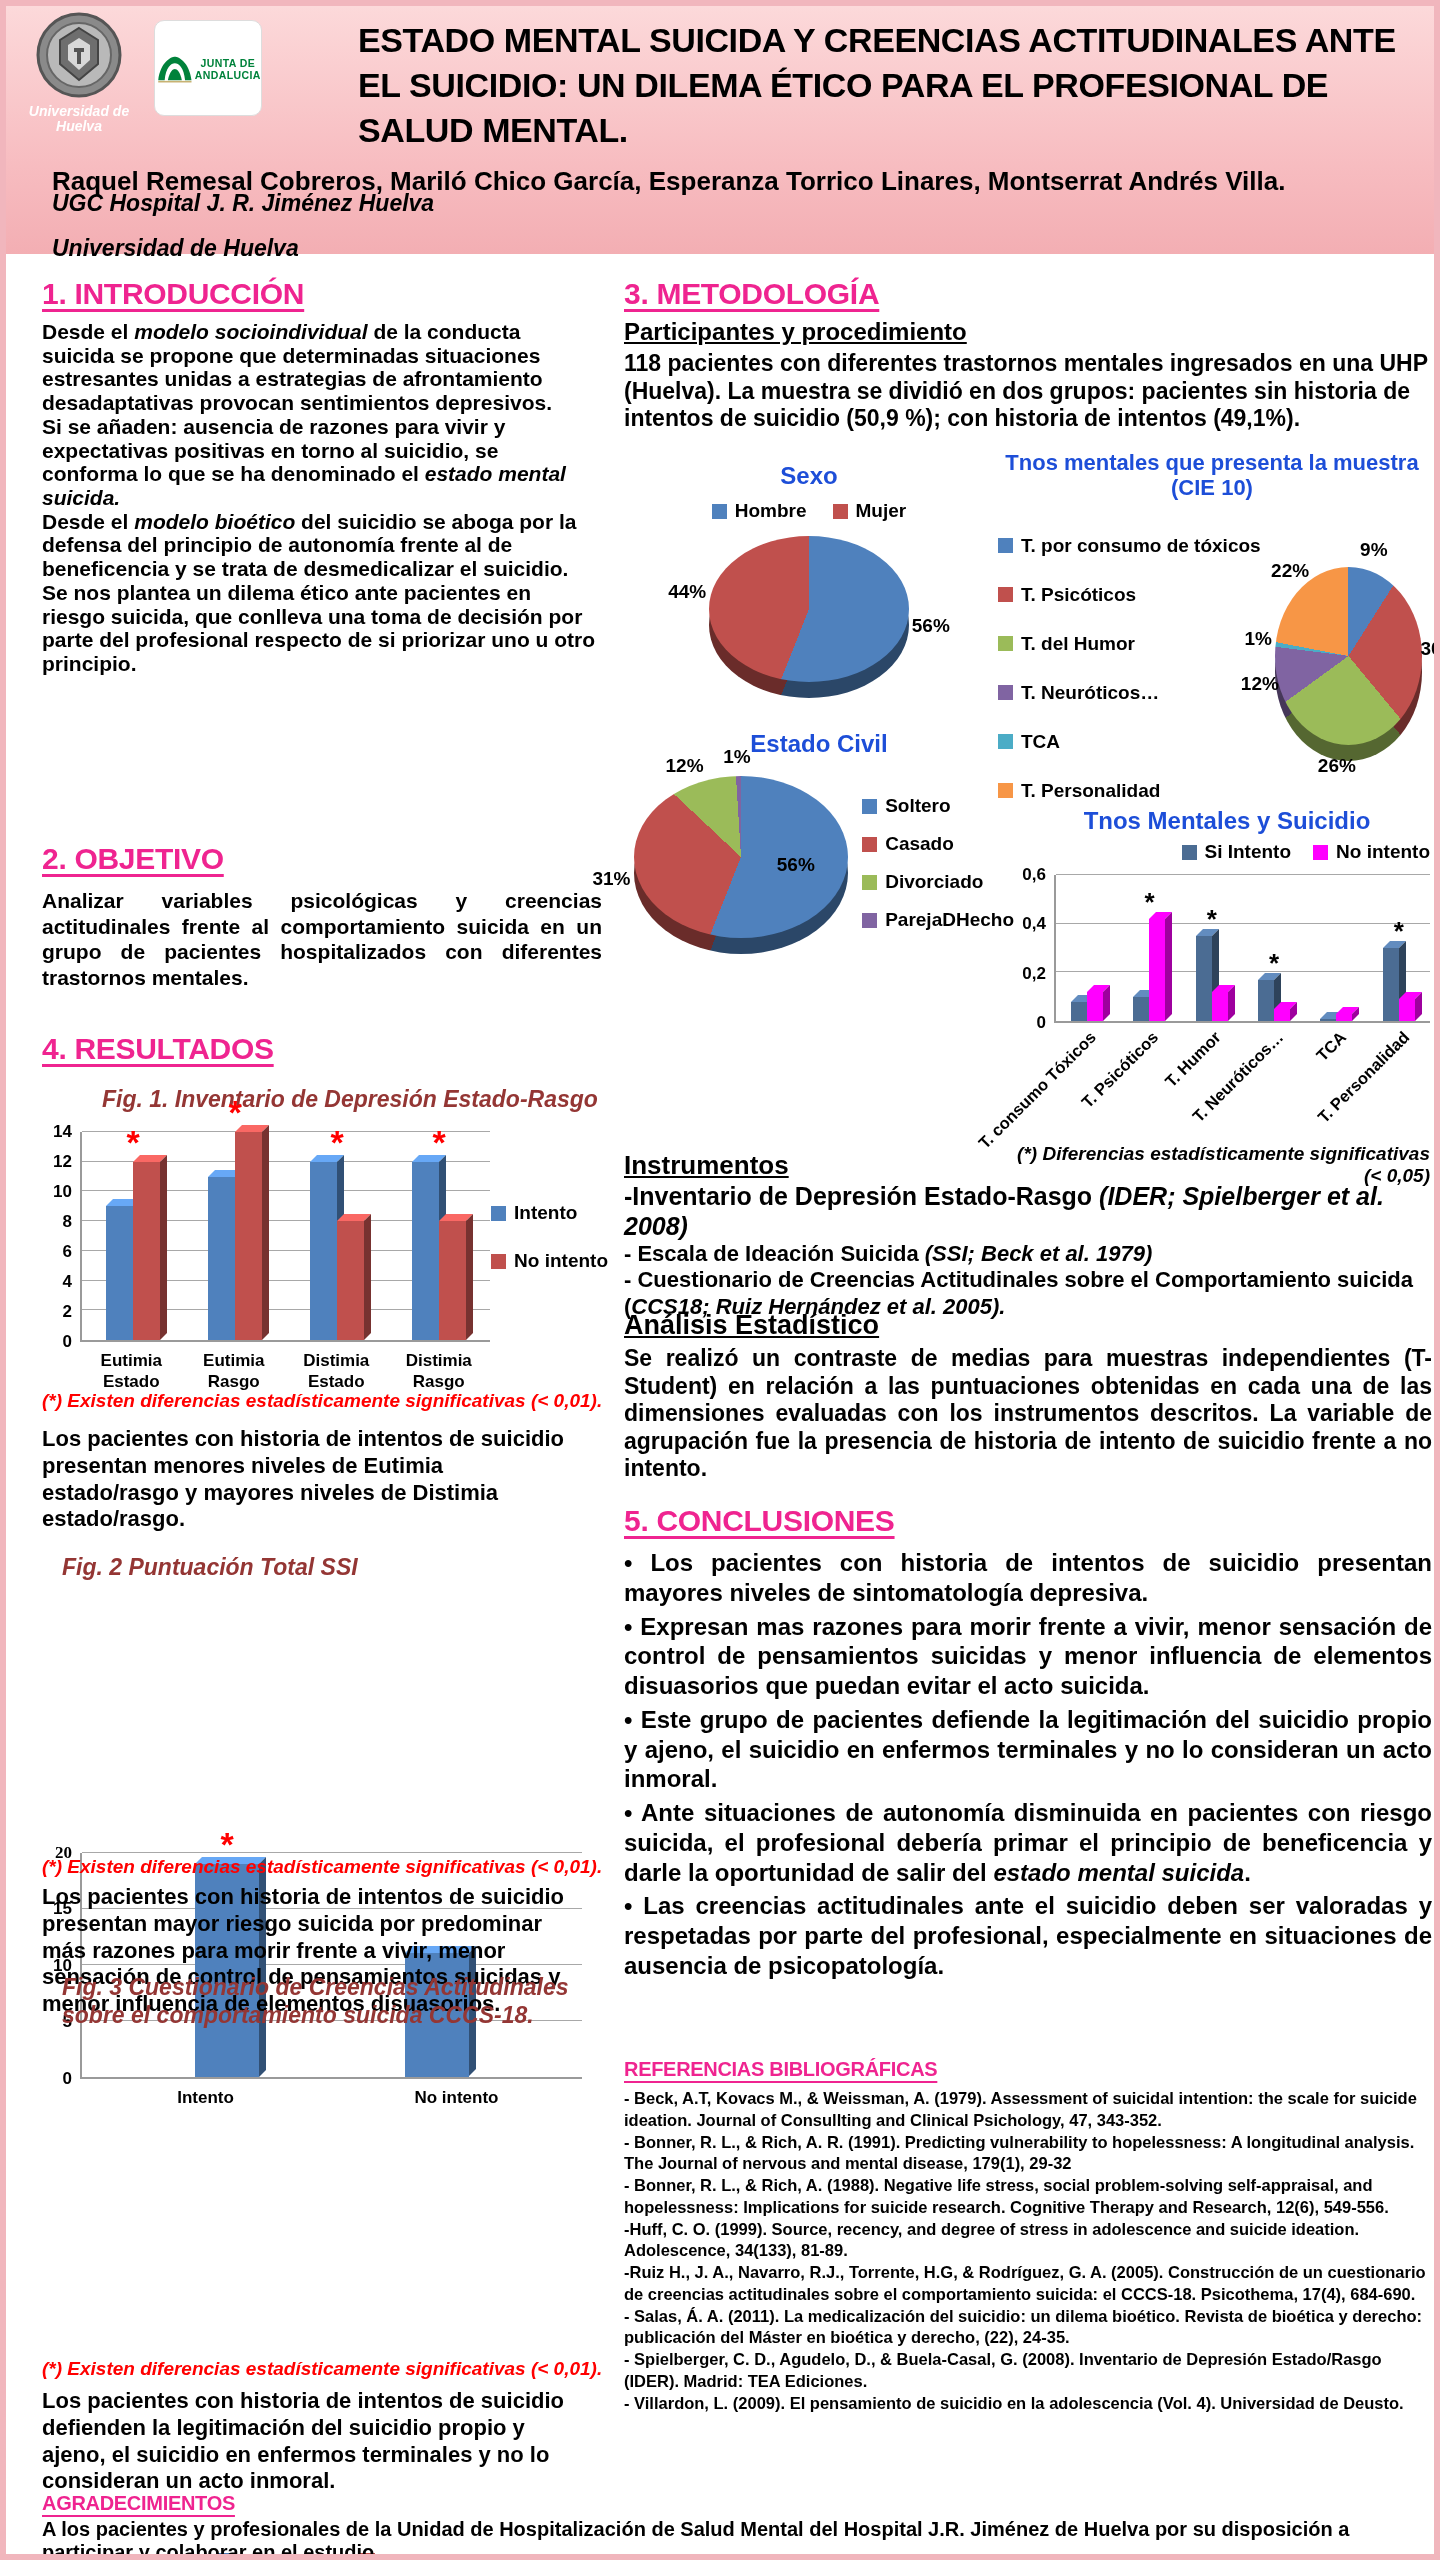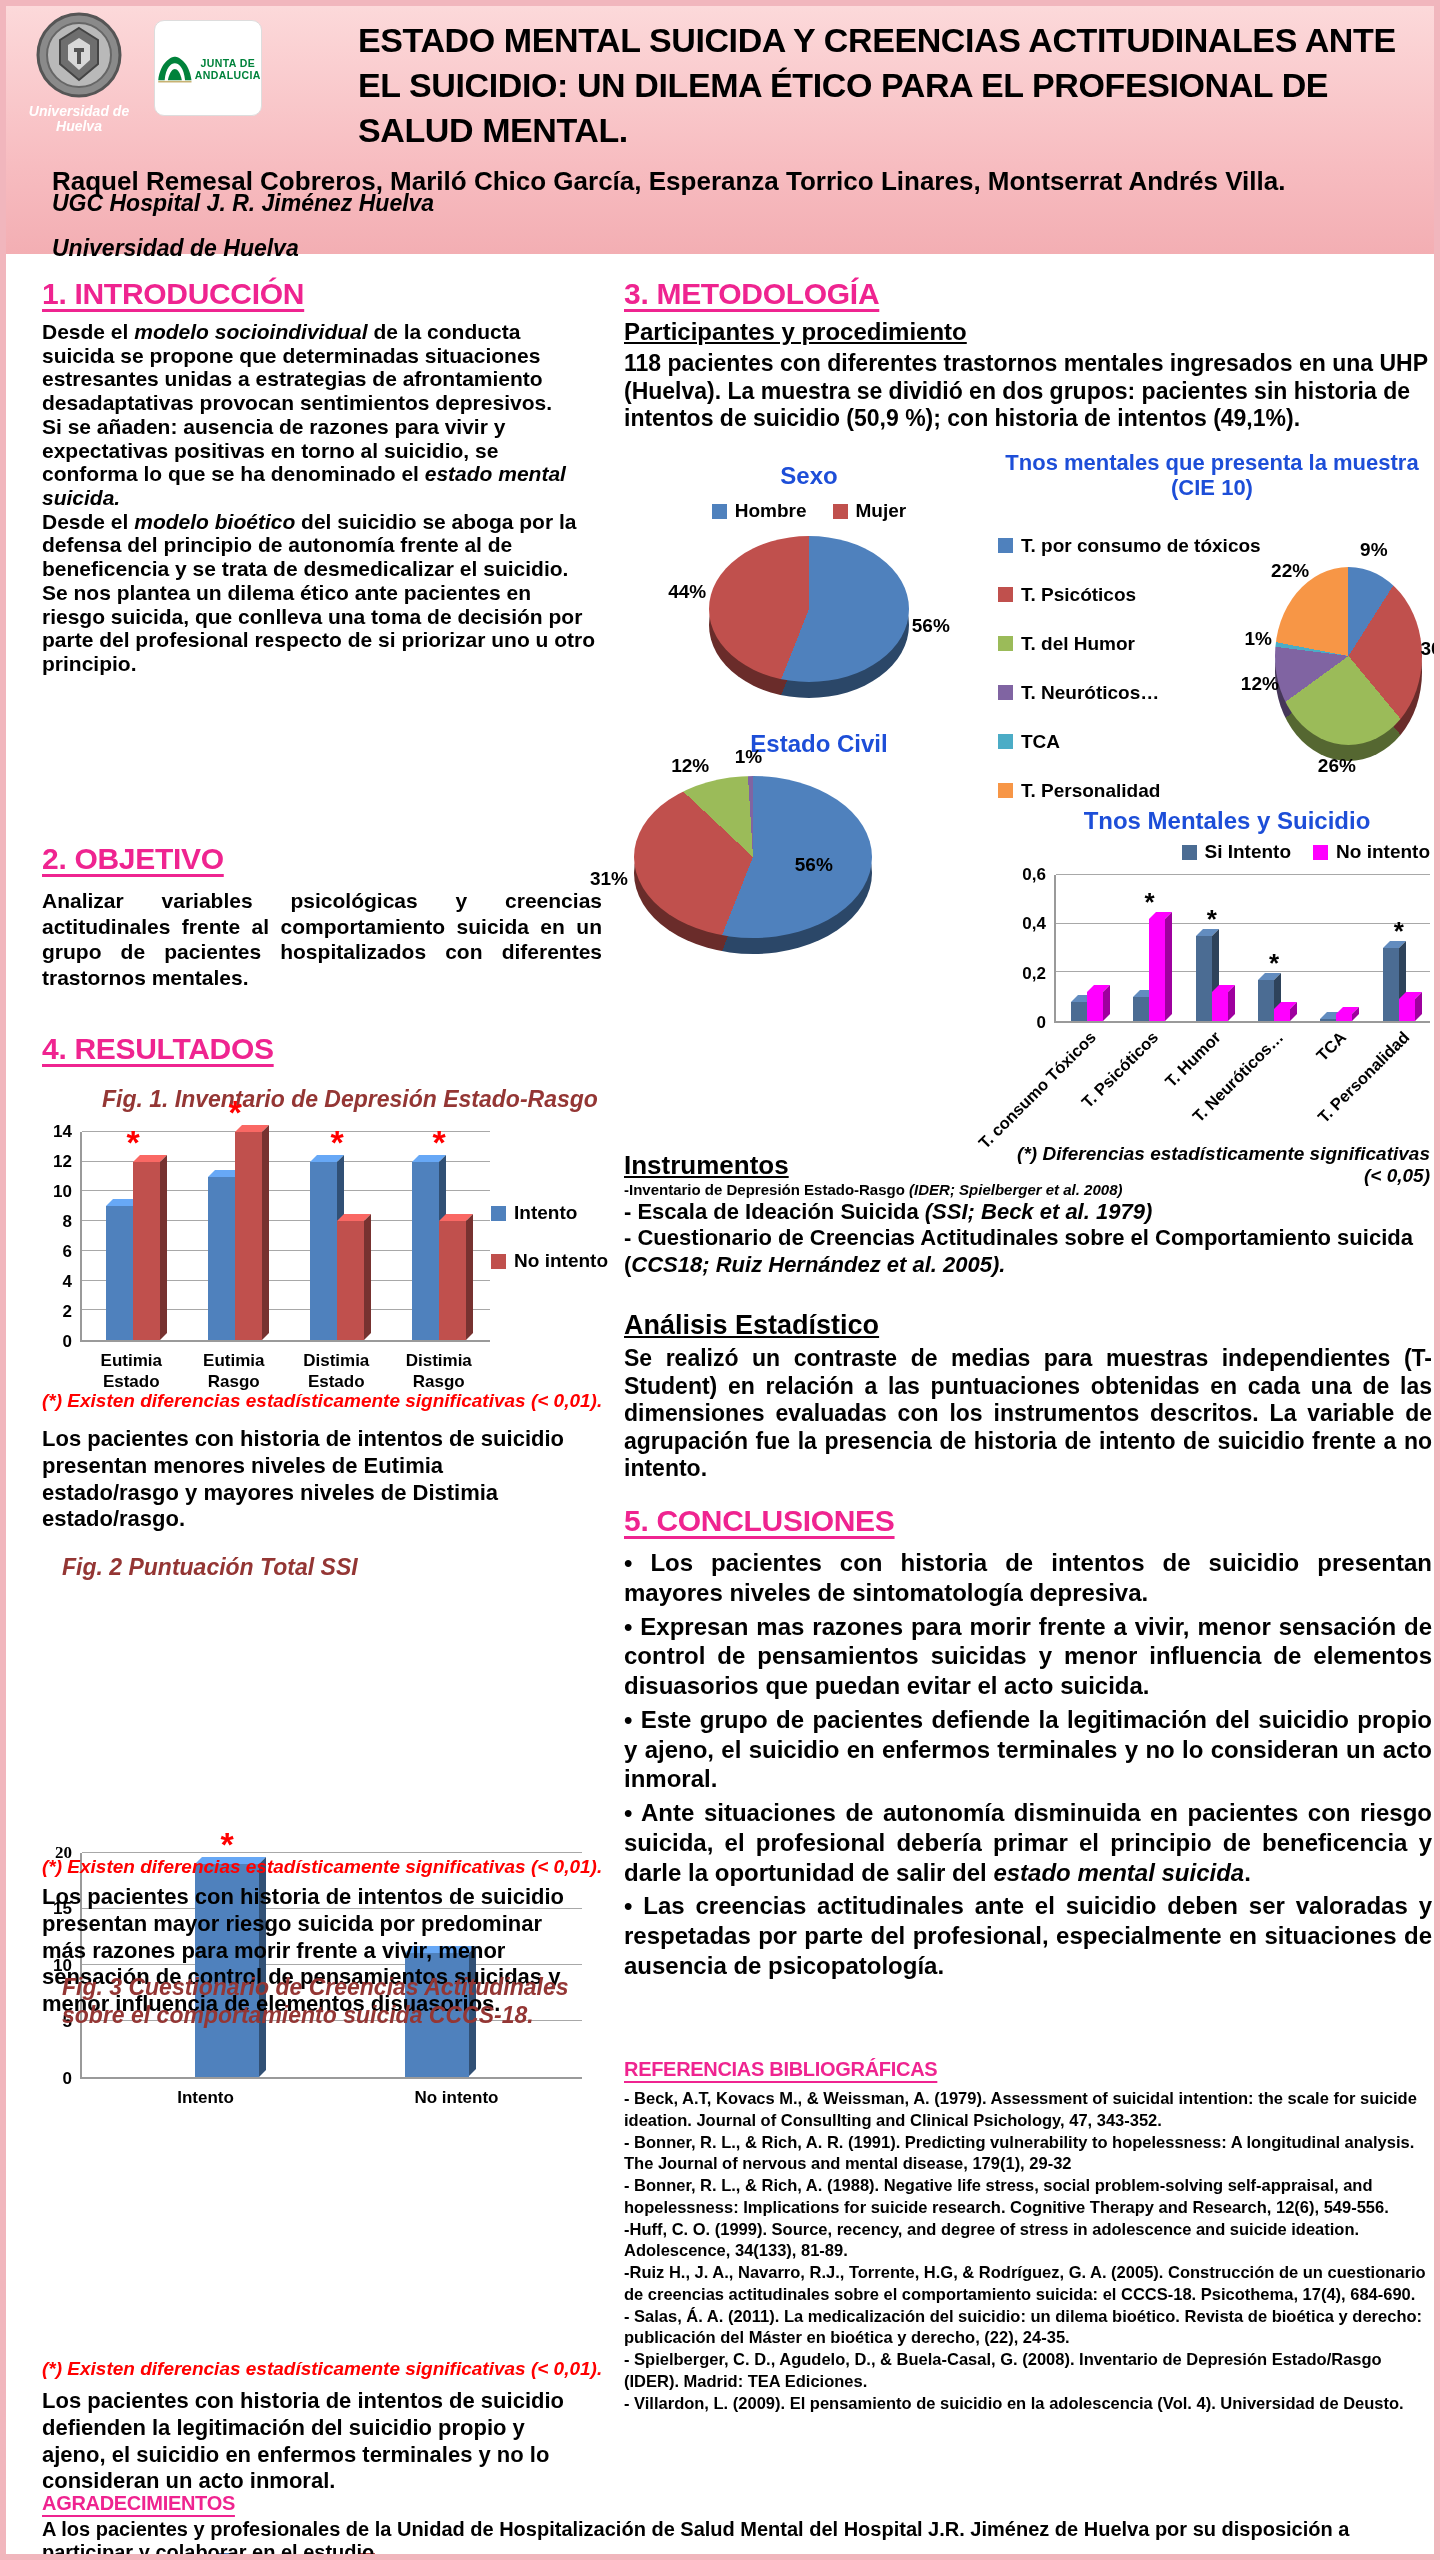--- a/index.html
+++ b/index.html
@@ -391,20 +391,38 @@
         <h3 class="pie-title">Estado Civil</h3>
         <figure class="chart pie-flex" id="chart-ec">
             <div class="pie-wrap">
               <div class="pie-base" style="background: conic-gradient(rgb(79, 129, 189) 0deg, rgb(79, 129, 189) 201.6deg, rgb(192, 80, 77) 201.6deg, rgb(192, 80, 77) 313.2deg, rgb(155, 187, 89) 313.2deg, rgb(155, 187, 89) 356.4deg, rgb(128, 100, 162) 356.4deg, rgb(128, 100, 162) 360deg);"></div>
               <div class="pie-top" style="background: conic-gradient(rgb(79, 129, 189) 0deg, rgb(79, 129, 189) 201.6deg, rgb(192, 80, 77) 201.6deg, rgb(192, 80, 77) 313.2deg, rgb(155, 187, 89) 313.2deg, rgb(155, 187, 89) 356.4deg, rgb(128, 100, 162) 356.4deg, rgb(128, 100, 162) 360deg);"></div>
               <div class="pie-label" style="left: 75.5395%; top: 54.8719%;">56%</div>
               <div class="pie-label" style="left: -10.5068%; top: 63.5249%;">31%</div>
               <div class="pie-label" style="left: 23.6017%; top: -6.09928%;">12%</div>
               <div class="pie-label" style="left: 48.0525%; top: -11.9694%;">1%</div>
             </div>
+            <div class="legend legend-vert">
+              <span class="legend-item">
+                <span class="swatch" style="background: rgb(79, 129, 189);"></span>
+                <span class="legend-label">Soltero</span>
+              </span>
+              <span class="legend-item">
+                <span class="swatch" style="background: rgb(192, 80, 77);"></span>
+                <span class="legend-label">Casado</span>
+              </span>
+              <span class="legend-item">
+                <span class="swatch" style="background: rgb(155, 187, 89);"></span>
+                <span class="legend-label">Divorciado</span>
+              </span>
+              <span class="legend-item">
+                <span class="swatch" style="background: rgb(128, 100, 162);"></span>
+                <span class="legend-label">ParejaDHecho</span>
+              </span>
+            </div>
           </figure>
       </div>
 
       <div class="block" style="top:545px;left:392px;width:414px">
         <h3 class="pie-title" style="text-align:center;padding-left:8px">Tnos Mentales y Suicidio</h3>
         <figure class="chart bar-box" id="chart-tnos" style="margin-top:40px">
             <div class="legend legend-hor">
               <span class="legend-item">
                 <span class="swatch" style="background: rgb(75, 108, 147);"></span>
                 <span class="legend-label">Si Intento</span>
@@ -524,21 +542,21 @@
               <div class="xcell">
                 <span>T. Personalidad</span>
               </div>
             </div>
           </figure>
         <div class="note-black">(*) Diferencias estadísticamente significativas (&lt; 0,05)</div>
       </div>
 
       <div class="block" style="top:888px">
         <div class="sub-u" style="font-size:26px">Instrumentos</div>
-        <div class="rc-text" style="font-size:15px"><span>-Inventario de Depresión Estado-Rasgo </span><em>(IDER; Spielberger et al. 2008)</em></div>
+        <div class="rc-text" style="font-size:25px"><span>-Inventario de Depresión Estado-Rasgo </span><em>(IDER; Spielberger et al. 2008)</em></div>
         <div class="rc-text" style="font-size:22px"><span>- Escala de Ideación Suicida </span><em>(SSI; Beck et al. 1979)</em></div>
         <div class="rc-text" style="font-size:22px"><span>- Cuestionario de Creencias Actitudinales sobre el Comportamiento suicida (</span><em>CCS18; Ruiz Hernández et al. 2005).</em></div>
       </div>
 
       <div class="block" style="top:1048px">
         <div class="sub-u" style="font-size:27px">Análisis Estadístico</div>
         <div class="rc-text justify" style="margin-top:4px">Se realizó un contraste de medias para muestras independientes (T-Student) en relación a las puntuaciones obtenidas en cada una de las dimensiones evaluadas con los instrumentos descritos. La variable de agrupación fue la presencia de historia de intento de suicidio frente a no intento.</div>
       </div>
 
       <h2 class="block" style="top:1242px">5. CONCLUSIONES</h2>

